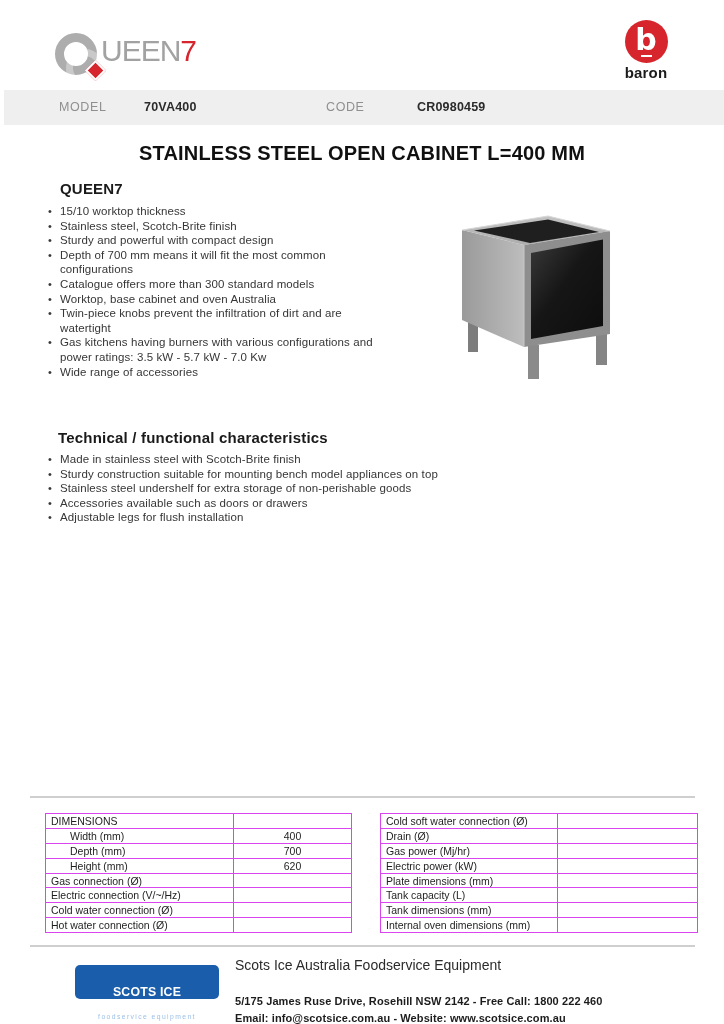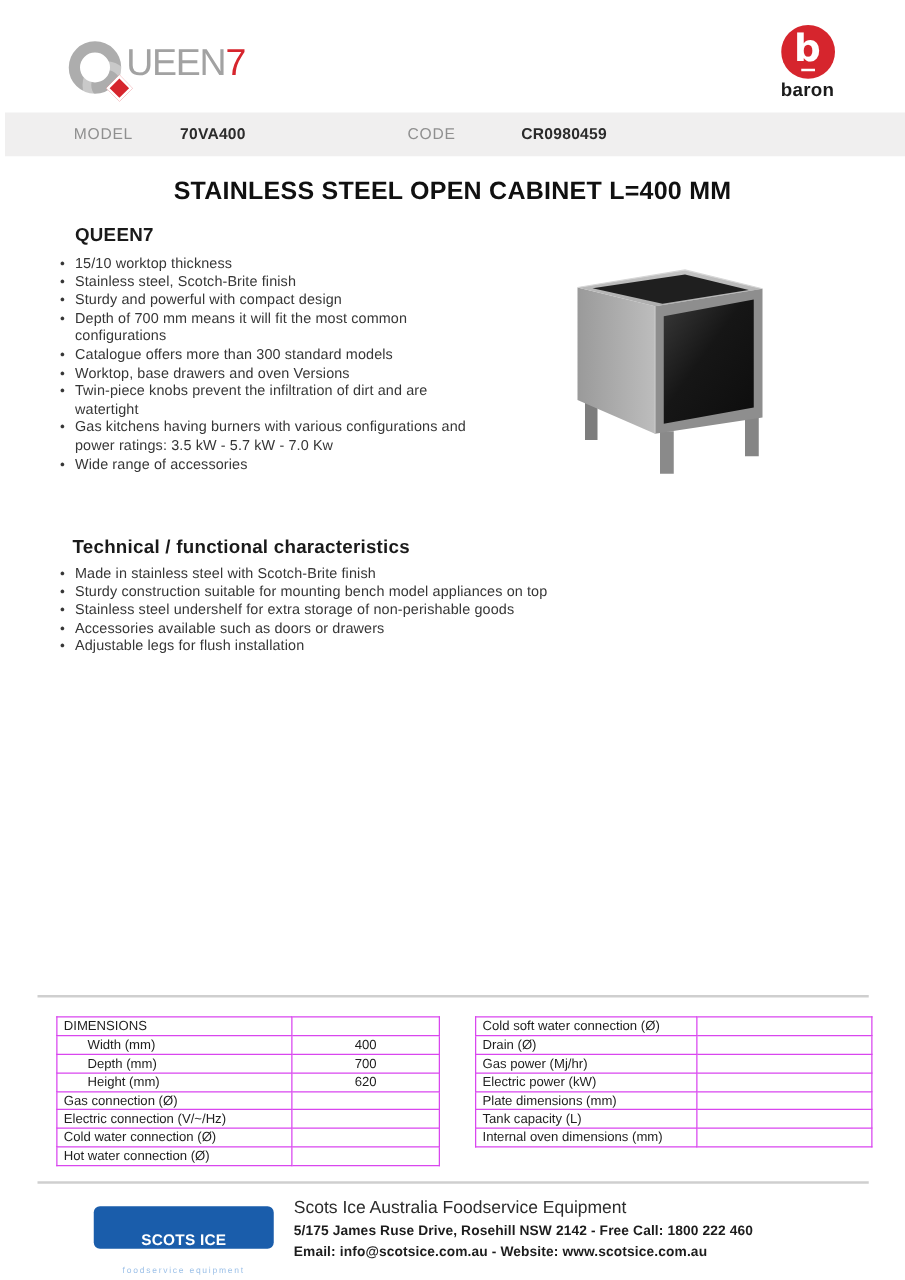--- a/index.html
+++ b/index.html
@@ -135,21 +135,21 @@
     text-align: center;
   }
   .scots-logo-title {
     margin-top: 20px;
     font-size: 12.3px; font-weight: 700; color: #ffffff; letter-spacing: 0.2px;
   }
   .scots-logo-subtitle {
     font-size: 6.8px; color: #9cc0e8; letter-spacing: 1.4px;
   }
   .footer-text { position: absolute; left: 235px; top: 957px; }
-  .footer-company { font-size: 14px; color: #2b2b2b; font-weight: 400; margin-bottom: 4px; }
+  .footer-company { font-size: 14px; color: #2b2b2b; font-weight: 400; margin-bottom: 20px; }
   .footer-line { font-size: 11px; font-weight: 700; color: #1c1c1c; line-height: 16.5px; letter-spacing: 0.1px; }
 </style>
 </head>
 <body>
 
 <div class="page">
 
   <div class="queen7-logo">
     <div class="q-ring">
         <div class="q-ring-inner-shine"></div>
@@ -175,21 +175,21 @@
 
   <div class="page-title">STAINLESS STEEL OPEN CABINET L=400 MM</div>
 
   <div class="section-heading features-heading">QUEEN7</div>
   <ul class="bullets features-list">
     <li>15/10 worktop thickness</li>
     <li>Stainless steel, Scotch-Brite finish</li>
     <li>Sturdy and powerful with compact design</li>
     <li>Depth of 700 mm means it will fit the most common configurations</li>
     <li>Catalogue offers more than 300 standard models</li>
-    <li>Worktop, base drawers and oven Versions</li>
+    <li>Worktop, base cabinet and oven Australia</li>
     <li>Twin-piece knobs prevent the infiltration of dirt and are watertight</li>
     <li>Gas kitchens having burners with various configurations and power ratings: 3.5 kW - 5.7 kW - 7.0 Kw</li>
     <li>Wide range of accessories</li>
   </ul>
 
   <div class="product-image">
     <svg width="185" height="168" viewBox="0 0 185 168" xmlns="http://www.w3.org/2000/svg">
       <defs>
         <linearGradient id="sideGrad" x1="0" y1="0" x2="1" y2="0">
           <stop offset="0" stop-color="#9a9a9a"></stop>
@@ -302,20 +302,24 @@
         </tr>
       <tr>
           <td>Plate dimensions (mm)</td>
           <td class="val"></td>
         </tr>
       <tr>
           <td>Tank capacity (L)</td>
           <td class="val"></td>
         </tr>
       <tr>
+          <td>Tank dimensions (mm)</td>
+          <td class="val"></td>
+        </tr>
+      <tr>
           <td>Internal oven dimensions (mm)</td>
           <td class="val"></td>
         </tr>
     </tbody>
   </table>
 
   <div class="scots-logo">
     <div class="scots-logo-title">SCOTS ICE AUSTRALIA</div>
     <div class="scots-logo-subtitle">foodservice equipment</div>
   </div>

